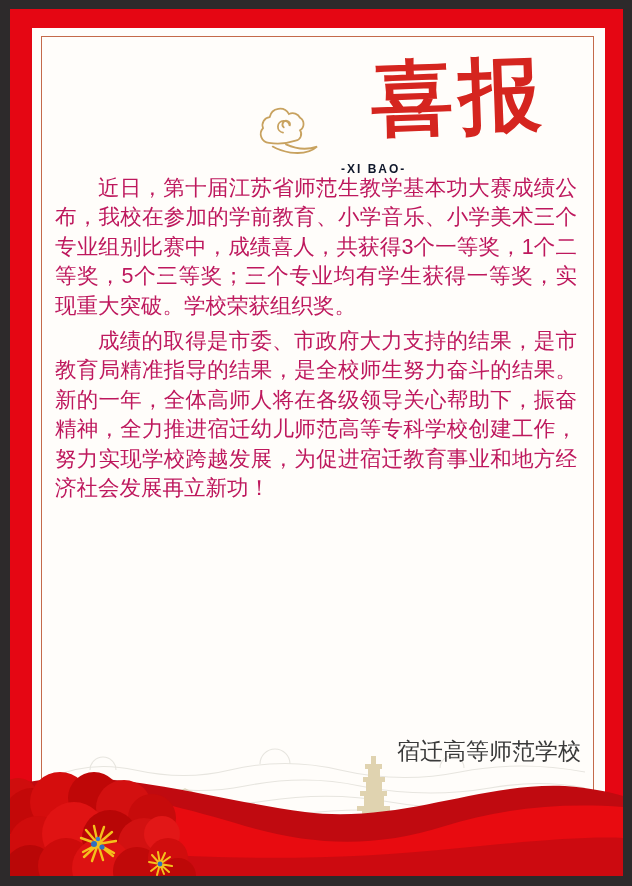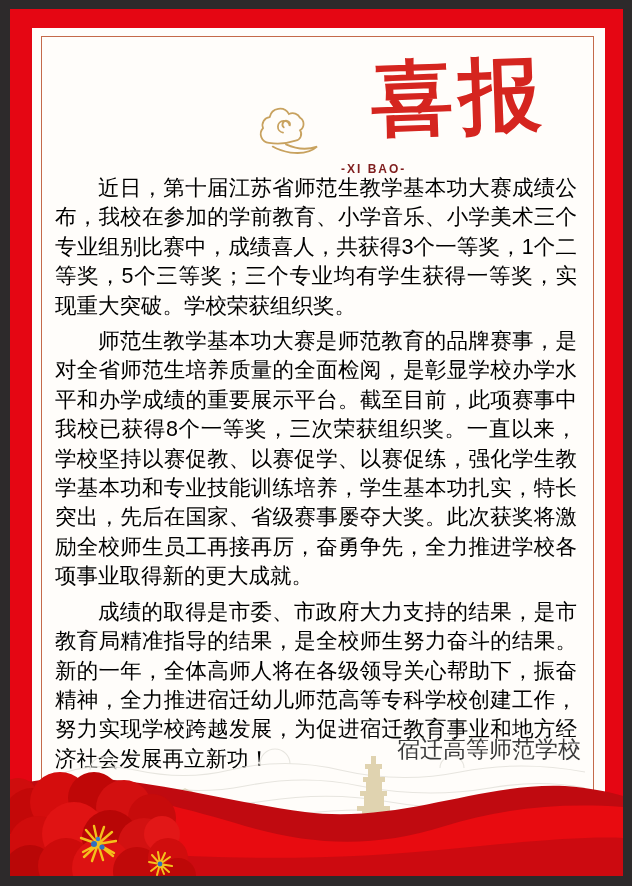--- a/index.html
+++ b/index.html
@@ -48,53 +48,52 @@
     letter-spacing: 6px;
     transform: rotate(-2deg);
     white-space: nowrap;
     text-align: right;
   }
   .title-sub {
     position: absolute;
     left: 26px; bottom: -4px;
     font-size: 12px;
     letter-spacing: 2px;
-    color: #7f1d1d;
+    color: #0f172a;
     font-weight: bold;
   }
   .cloud-wrap {
     position: absolute;
     left: -66px; top: 46px;
     width: 74px; height: 66px;
   }
 
   
   .body-text {
     position: absolute;
     left: 23px; right: 28px; top: 146px;
     font-size: 21.5px;
     line-height: 29.4px;
-    color: #000000;
+    color: #be185d;
     text-align: justify;
   }
   .body-text p {
     margin: 0 0 6px 0;
     text-indent: 2em;
   }
 
   
   .signature {
     position: absolute;
     right: 24px; top: 708px;
     text-align: center;
     font-size: 23px;
     line-height: 31px;
     color: #3a3a3a;
     z-index: 4;
-    font-family: Liberation Mono, monospace;
   }
 
   
   .bottom-deco {
     position: absolute;
     left: 10px; right: 9px; bottom: 10px;
     height: 170px;
     z-index: 3;
     pointer-events: none;
   }
@@ -117,21 +116,20 @@
           <path d="M46,44 a8,8 0 1 1 9,-9 a5,5 0 1 0 -8,2"></path>
           <path d="M50,60 q22,10 42,3 q-12,11 -36,8 q-14,-2 -24,-8"></path>
         </svg>
       </div>
       <div class="title-main">喜报</div>
       <div class="title-sub">-XI BAO-</div>
     </div>
 
     <div class="body-text">
       <p>近日，第十届江苏省师范生教学基本功大赛成绩公布，我校在参加的学前教育、小学音乐、小学美术三个专业组别比赛中，成绩喜人，共获得3个一等奖，1个二等奖，5个三等奖；三个专业均有学生获得一等奖，实现重大突破。学校荣获组织奖。</p>
-      <p>师范生教学基本功大赛是师范教育的品牌赛事，是对全省师范生培养质量的全面检阅，是彰显学校办学水平和办学成绩的重要展示平台。截至目前，此项赛事中我校已获得8个一等奖，三次荣获组织奖。一直以来，学校坚持以赛促教、以赛促学、以赛促练，强化学生教学基本功和专业技能训练培养，学生基本功扎实，特长突出，先后在国家、省级赛事屡夺大奖。此次获奖将激励全校师生员工再接再厉，奋勇争先，全力推进学校各项事业取得新的更大成就。</p>
       <p>成绩的取得是市委、市政府大力支持的结果，是市教育局精准指导的结果，是全校师生努力奋斗的结果。新的一年，全体高师人将在各级领导关心帮助下，振奋精神，全力推进宿迁幼儿师范高等专科学校创建工作，努力实现学校跨越发展，为促进宿迁教育事业和地方经济社会发展再立新功！</p>
     </div>
 
     <div class="signature">
       <div>宿迁高等师范学校</div>
     </div>
   </div>
 
   <div class="bottom-deco">
     <svg viewBox="0 0 613 170" preserveAspectRatio="none">

